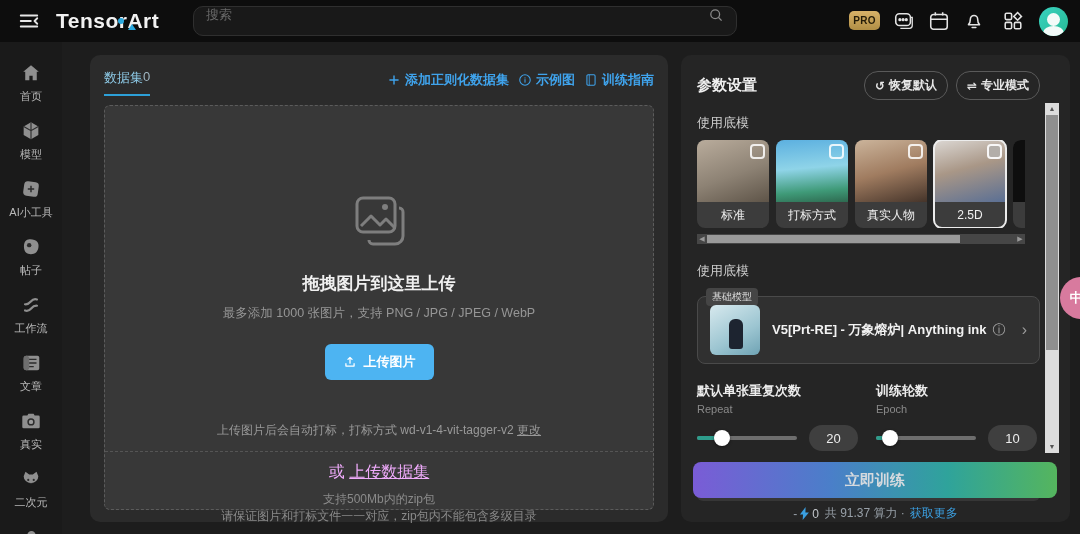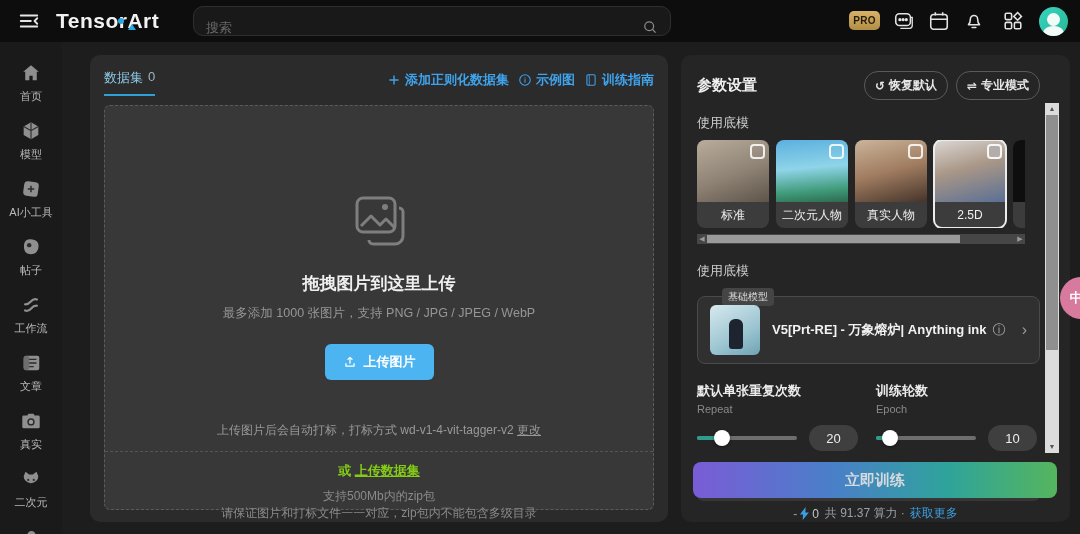--- a/index.html
+++ b/index.html
@@ -6,21 +6,21 @@
   html,body { width:1080px; height:534px; overflow:hidden; }
   body { background:#1d1d1d; font-family:"Liberation Sans","DejaVu Sans",sans-serif; color:#ddd; position:relative; }
   svg { display:block; }
 
   
   .topbar { position:absolute; left:0; top:0; width:1080px; height:42px; background:#0d0d0d; display:flex; align-items:center; }
   .burger { width:22px; height:22px; margin-left:18px; color:#e6e6e6; cursor:pointer; }
   .logo { margin-left:16px; font-size:21px; font-weight:bold; color:#f2f2f2; letter-spacing:.5px; position:relative; }
   .logo .accent { position:absolute; left:62px; top:9px; width:6px; height:6px; border-radius:50%; background:#2aa9e0; }
   .logo .accent2 { position:absolute; right:23px; bottom:3px; width:0; height:0; border-left:4px solid transparent; border-right:4px solid transparent; border-bottom:6px solid #2aa9e0; }
-  .search { position:absolute; left:193px; top:6px; width:478px; height:30px; background:#191919; border:1px solid #2f2f2f; border-radius:10px; display:flex; align-items:flex-end; padding:0 12px; }
+  .search { position:absolute; left:193px; top:6px; width:544px; height:30px; background:#191919; border:1px solid #2f2f2f; border-radius:10px; display:flex; align-items:flex-start; padding:0 12px; }
   .search input { flex:1; background:transparent; border:none; outline:none; color:#cfcfcf; font-size:13px; font-family:inherit; }
   .search input::placeholder { color:#6a6a6a; }
   .search .sicon { width:16px; height:16px; color:#8a8a8a; }
   .genbtn { position:absolute; left:663px; top:6px; width:157px; height:30px; border-radius:8px; background:linear-gradient(90deg,#6d5ae6 0%,#3fa8c8 55%,#52dd7e 100%); display:flex; align-items:center; color:#eafcf4; cursor:pointer; }
   .genbtn .main { flex:1; display:flex; align-items:center; justify-content:center; gap:6px; font-size:13px; font-weight:bold; }
   .genbtn .spark { width:14px; height:14px; }
   .genbtn .divider { width:1px; height:18px; background:rgba(255,255,255,.45); }
   .genbtn .drop { width:36px; display:flex; align-items:center; justify-content:center; }
   .genbtn .drop svg { width:14px; height:14px; }
   .pro { position:absolute; left:849px; top:11px; width:31px; height:19px; border-radius:5px; background:linear-gradient(180deg,#d8b268,#b08e45); color:#241c08; font-size:10px; font-weight:bold; display:flex; align-items:center; justify-content:center; letter-spacing:.3px; }
@@ -31,35 +31,35 @@
 
   
   .sidebar { position:absolute; left:0; top:42px; width:62px; height:492px; background:#1a1a1a; display:flex; flex-direction:column; align-items:center; padding-top:20px; gap:16px; }
   .side-item { display:flex; flex-direction:column; align-items:center; gap:5px; cursor:pointer; color:#8f8f8f; }
   .side-item .lbl { font-size:11px; color:#b9b9b9; white-space:nowrap; }
   .side-item svg { width:22px; height:22px; }
 
   
   .main-card { position:absolute; left:90px; top:55px; width:578px; height:467px; background:#2b2b2b; border-radius:10px; padding:12px 14px; }
   .tabrow { display:flex; align-items:center; height:30px; }
-  .tab { font-size:13px; color:#8ecbe8; padding-bottom:7px; border-bottom:2px solid #2da0d8; cursor:pointer; display:flex; gap:5px; }
+  .tab { font-size:13px; color:#8ecbe8; padding-bottom:7px; border-bottom:2px solid #2da0d8; cursor:pointer; display:flex; }
   .tab .cnt { color:#9fb6c2; }
   .tabrow .links { margin-left:auto; display:flex; gap:9px; align-items:center; padding-bottom:4px; }
   .hlink { color:#3fa3ec; font-size:13px; font-weight:bold; display:flex; align-items:center; gap:4px; cursor:pointer; }
   .hlink svg { width:14px; height:14px; }
   .dropzone { position:absolute; left:14px; right:14px; top:50px; bottom:12px; background:#383838; border:1px dashed #5c5c5c; border-radius:6px; display:flex; flex-direction:column; align-items:center; }
   .dz-icon { margin-top:88px; width:56px; height:52px; color:#7e7e7e; }
   .dz-title { margin-top:26px; font-size:17px; font-weight:bold; color:#f0f0f0; }
   .dz-hint { margin-top:10px; font-size:12.5px; color:#969696; }
   .upload-btn { margin-top:22px; background:#4db4f2; color:#fff; font-size:13px; font-weight:bold; border:none; border-radius:6px; padding:9px 18px; display:flex; align-items:center; gap:7px; cursor:pointer; font-family:inherit; }
   .upload-btn svg { width:14px; height:14px; }
   .dz-note { margin-top:42px; font-size:12px; color:#999; }
   .dz-note .chg { text-decoration:underline; cursor:pointer; }
   .dz-div { width:100%; border-top:1px dashed #555; margin-top:12px; }
-  .dz-or { margin-top:10px; font-size:13px; font-weight:bold; color:#84cc16; }
+  .dz-or { margin-top:10px; font-size:16px; font-weight:normal; color:#f0abfc; }
   .dz-or .ziplink { text-decoration:underline; cursor:pointer; }
   .dz-sub { margin-top:8px; font-size:12px; color:#8a8a8a; }
   .dz-sub2 { font-size:12px; color:#8a8a8a; }
 
   
   .panel { position:absolute; left:681px; top:55px; width:389px; height:467px; background:#252525; border-radius:10px; overflow:hidden; }
   .p-head { display:flex; align-items:center; padding:16px 16px 0 16px; }
   .p-title { font-size:15px; font-weight:bold; color:#f0f0f0; }
   .p-head .btns { margin-left:auto; display:flex; gap:8px; margin-right:14px; }
   .pill { border:1px solid #5a5a5a; border-radius:14px; background:transparent; color:#e6e6e6; font-size:12px; font-weight:bold; padding:5px 10px; display:flex; align-items:center; gap:4px; cursor:pointer; font-family:inherit; }
@@ -74,21 +74,21 @@
   .th-4 .th-img { background:linear-gradient(165deg,#dcd8d4 0%,#a99787 45%,#5a6f94 100%); }
   .th-5 .th-img { background:#0e0e0e; }
   .th-lbl { height:26px; display:flex; align-items:center; justify-content:center; font-size:12px; color:#efefef; white-space:nowrap; }
   .th-chk { position:absolute; top:4px; right:4px; width:15px; height:15px; border-radius:4px; border:2px solid rgba(255,255,255,.85); }
   .th-chk.fill { background:#b3aea9; border-color:rgba(255,255,255,.9); }
   .hscroll { margin:6px 0 0 16px; width:328px; height:10px; display:flex; align-items:center; background:#464646; }
   .hscroll .arr { width:10px; font-size:7px; color:#999; text-align:center; line-height:10px; }
   .hscroll .track { flex:1; height:10px; position:relative; }
   .hscroll .thumbbar { position:absolute; left:0; top:1px; height:8px; width:82%; background:#9a9a9a; }
   .basecard { position:relative; margin:16px 16px 0 16px; width:343px; height:68px; background:#303030; border:1px solid #4a4a4a; border-radius:8px; display:flex; align-items:center; padding:0 12px; cursor:pointer; }
-  .basebadge { position:absolute; top:-9px; left:24px; background:#454545; color:#dedede; font-size:10px; padding:2px 6px; border-radius:4px; }
+  .basebadge { position:absolute; top:-9px; left:8px; background:#454545; color:#dedede; font-size:10px; padding:2px 6px; border-radius:4px; }
   .basethumb { width:50px; height:50px; border-radius:6px; background:linear-gradient(150deg,#d7e9ee 0%,#9cc5d1 60%,#6fa3b4 100%); position:relative; overflow:hidden; flex:0 0 50px; }
   .basethumb::after { content:""; position:absolute; left:19px; top:14px; width:14px; height:30px; background:#1d2430; border-radius:6px 6px 3px 3px; }
   .basename { margin-left:12px; font-size:13px; font-weight:bold; color:#f2f2f2; white-space:nowrap; overflow:hidden; }
   .baseinfo { margin-left:6px; color:#a8a8a8; font-size:13px; }
   .basechev { margin-left:auto; color:#9a9a9a; font-size:16px; }
   .sliders { display:flex; margin:18px 16px 0 16px; gap:16px; }
   .scol { width:163px; }
   .s-label { font-size:13px; font-weight:bold; color:#ececec; white-space:nowrap; }
   .s-sub { font-size:11px; color:#8a8a8a; margin-top:3px; }
   .s-row { display:flex; align-items:center; margin-top:10px; gap:12px; }
@@ -319,21 +319,21 @@
   <div class="sec-label">使用底模</div>
   <div class="themes">
     <div class="th-card th-1">
       <div class="th-img"></div>
       <span class="th-chk"></span>
       <div class="th-lbl">标准</div>
     </div>
     <div class="th-card th-2">
       <div class="th-img"></div>
       <span class="th-chk"></span>
-      <div class="th-lbl">二次元人物</div>
+      <div class="th-lbl">打标方式</div>
     </div>
     <div class="th-card th-3">
       <div class="th-img"></div>
       <span class="th-chk"></span>
       <div class="th-lbl">真实人物</div>
     </div>
     <div class="th-card th-4 sel">
       <div class="th-img"></div>
       <span class="th-chk fill"></span>
       <div class="th-lbl">2.5D</div>

